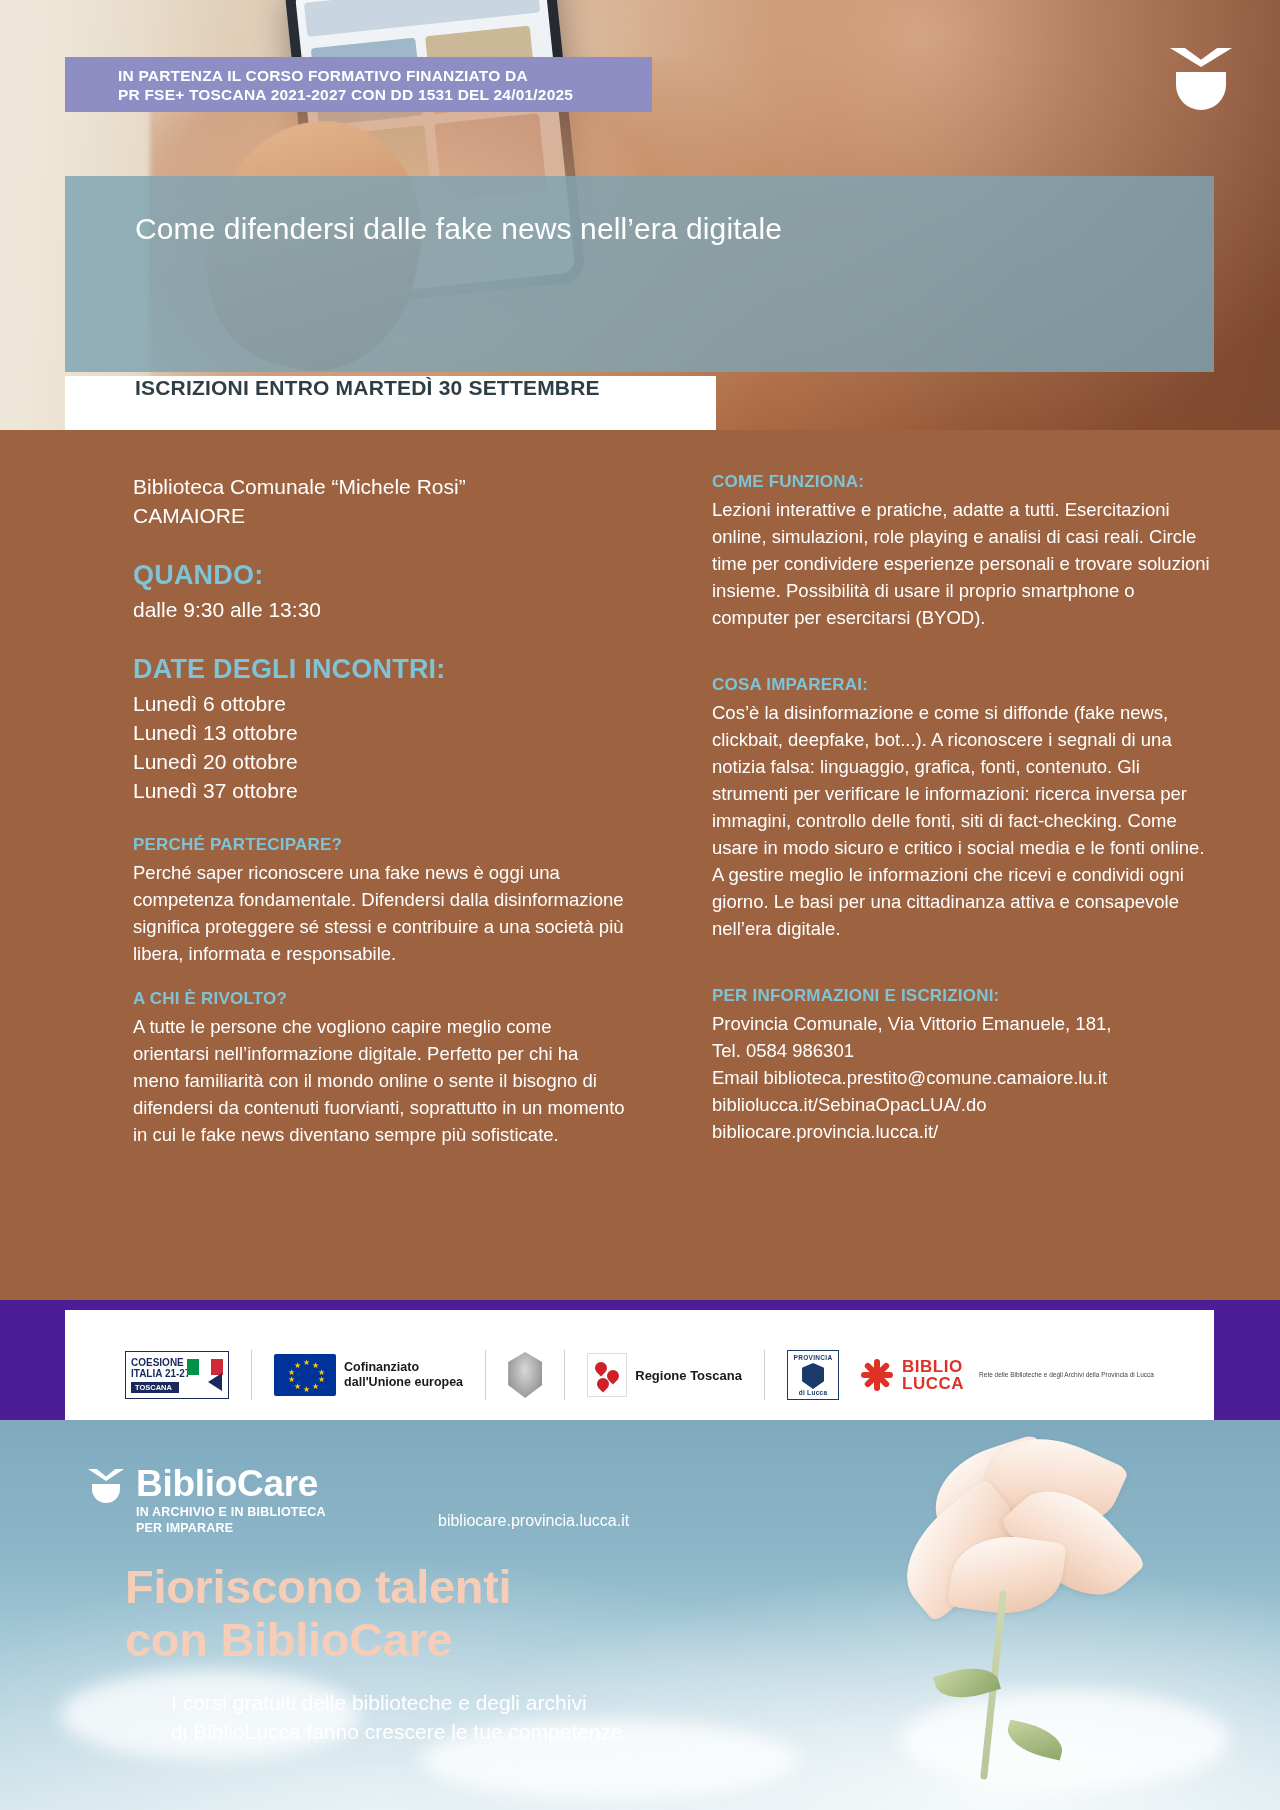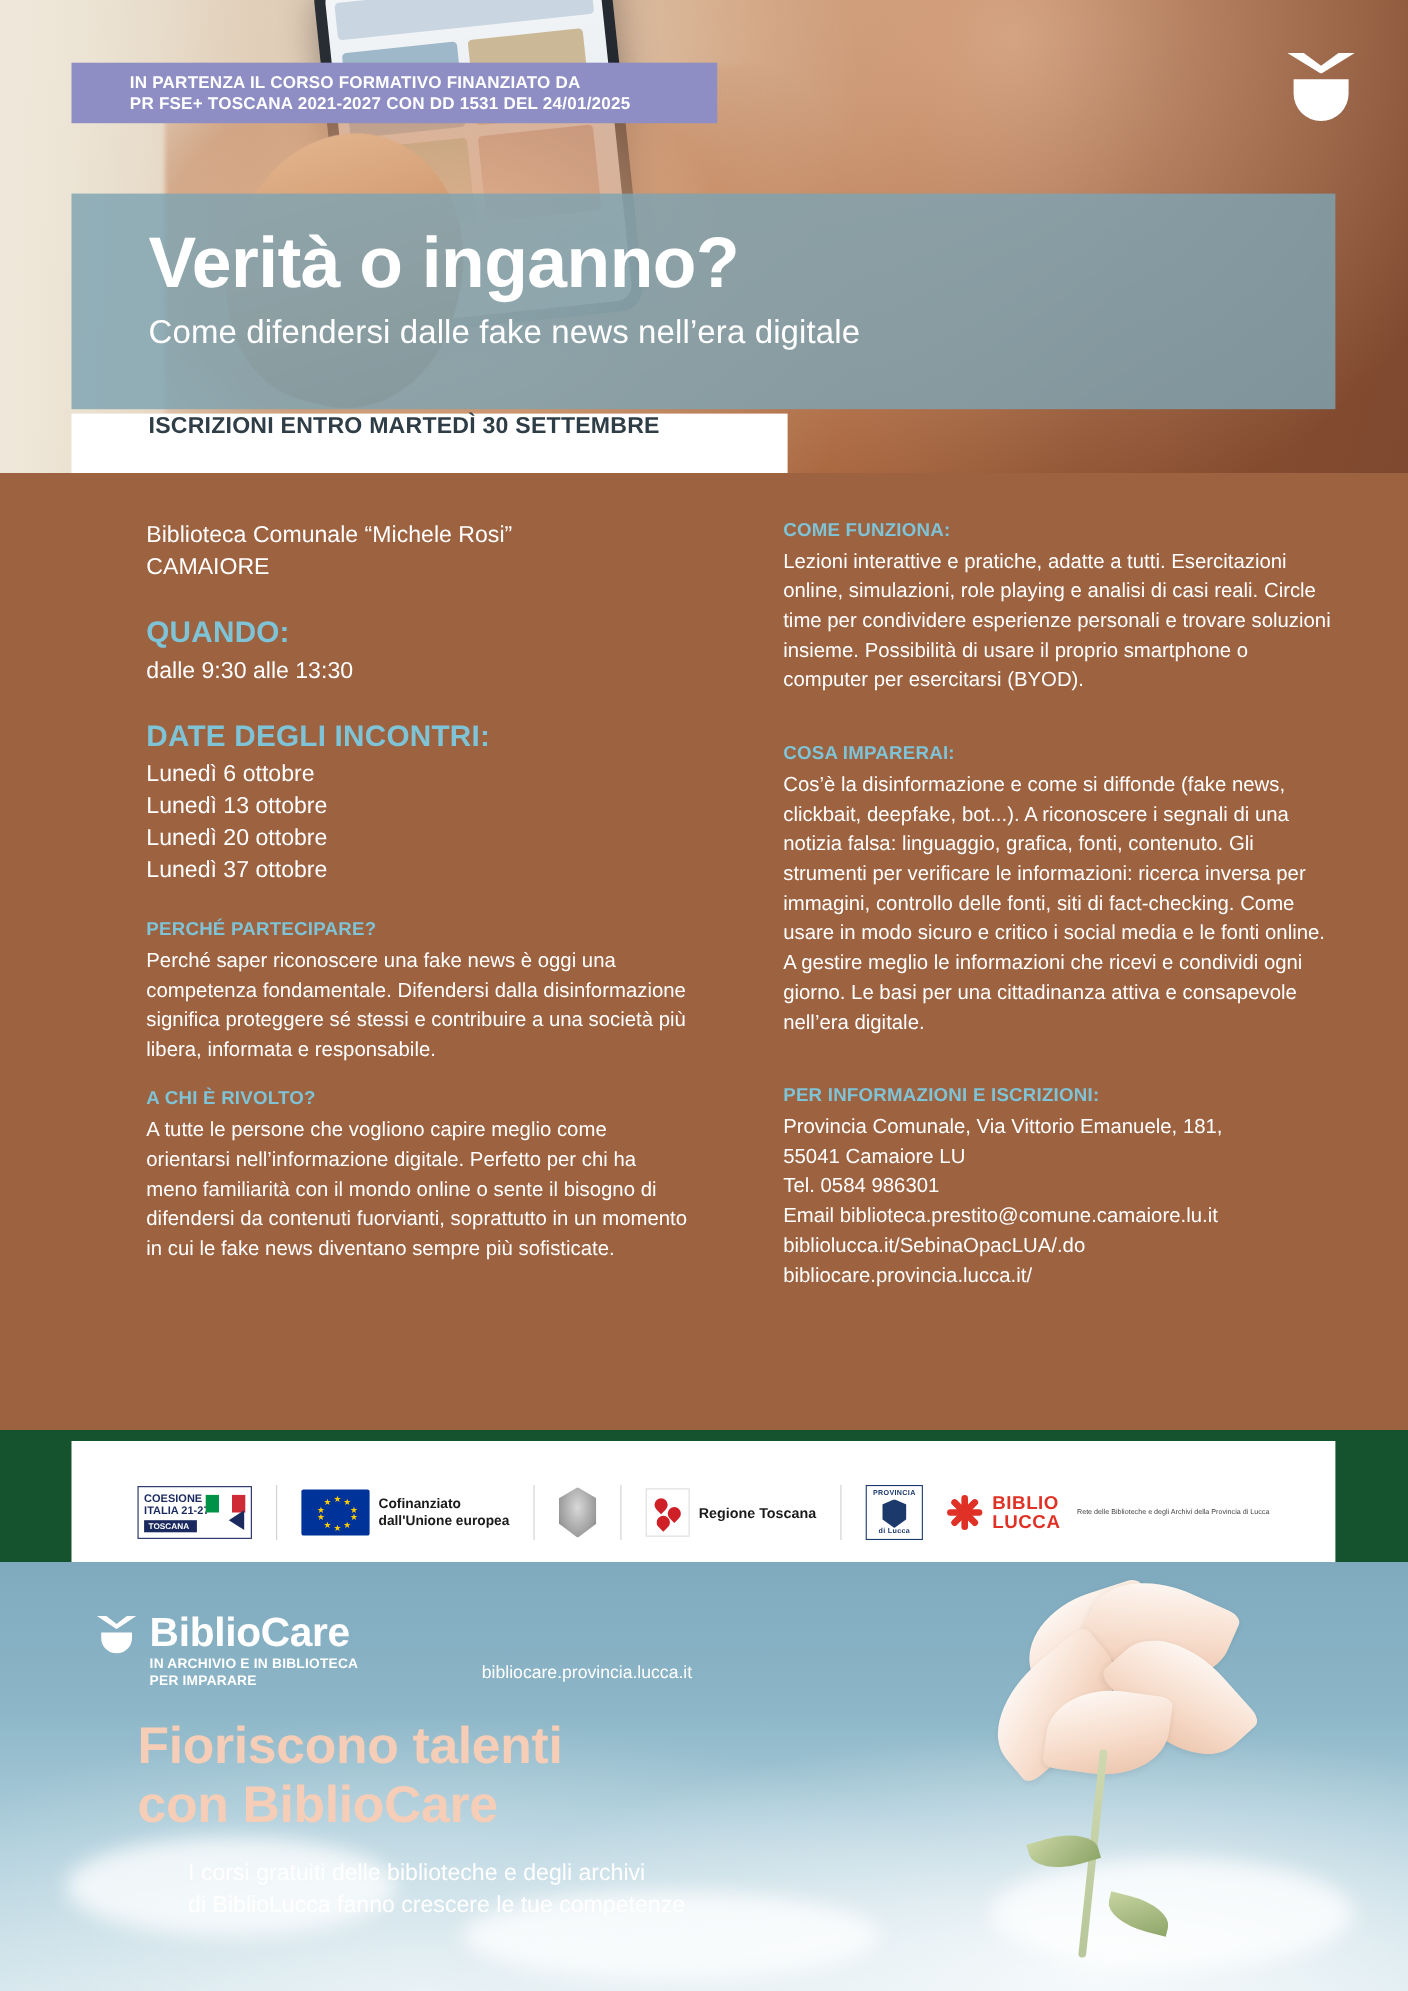--- a/index.html
+++ b/index.html
@@ -8,21 +8,21 @@
     height: 1810px;
     font-family: "Liberation Sans", sans-serif;
     background: #fff;
   }
 
   .poster {
     position: relative;
     width: 1280px;
     height: 1810px;
     overflow: hidden;
-    background: #14532d;
+    background: #4c1d95;
   }
 
   
   .photo-top {
     position: absolute;
     left: 0; top: 0;
     width: 1280px; height: 430px;
     background:
       radial-gradient(circle at 38% 16%, rgba(255,255,255,0.30) 0%, rgba(255,255,255,0) 34%),
       radial-gradient(circle at 72% 8%, rgba(255,220,190,0.55) 0%, rgba(255,220,190,0) 45%),
@@ -361,21 +361,20 @@
     <div>IN PARTENZA IL CORSO FORMATIVO FINANZIATO DA</div>
     <div>PR FSE+ TOSCANA 2021-2027 CON DD 1531 DEL 24/01/2025</div>
   </div>
 
   <div class="mark">
     <div class="bar"></div>
     <div class="cup"></div>
   </div>
 
   <div class="title-band">
-    <h1>Verità o inganno?</h1>
     <h2>Come difendersi dalle fake news nell’era digitale</h2>
   </div>
 
   <div class="deadline">
     <span>ISCRIZIONI ENTRO MARTEDÌ 30 SETTEMBRE</span>
   </div>
 
   <div class="body-area"></div>
 
   <div class="col-left">
@@ -406,21 +405,20 @@
     <div class="h-small">COME FUNZIONA:</div>
     <div class="p-small">Lezioni interattive e pratiche, adatte a tutti. Esercitazioni online, simulazioni, role playing e analisi di casi reali. Circle time per condividere esperienze personali e trovare soluzioni insieme. Possibilità di usare il proprio smartphone o computer per esercitarsi (BYOD).</div>
 
     <div class="gap-xl"></div>
     <div class="h-small">COSA IMPARERAI:</div>
     <div class="p-small">Cos’è la disinformazione e come si diffonde (fake news, clickbait, deepfake, bot...). A riconoscere i segnali di una notizia falsa: linguaggio, grafica, fonti, contenuto. Gli strumenti per verificare le informazioni: ricerca inversa per immagini, controllo delle fonti, siti di fact-checking. Come usare in modo sicuro e critico i social media e le fonti online. A gestire meglio le informazioni che ricevi e condividi ogni giorno. Le basi per una cittadinanza attiva e consapevole nell’era digitale.</div>
 
     <div class="gap-xl"></div>
     <div class="h-small">PER INFORMAZIONI E ISCRIZIONI:</div>
     <div class="p-small">Provincia Comunale, Via Vittorio Emanuele, 181,</div>
-    <div class="p-small">55041 Camaiore LU</div>
     <div class="p-small">Tel. 0584 986301</div>
     <div class="p-small">Email biblioteca.prestito@comune.camaiore.lu.it</div>
     <div class="p-small">bibliolucca.it/SebinaOpacLUA/.do</div>
     <div class="p-small">bibliocare.provincia.lucca.it/</div>
   </div>
 
   <div class="logobar">
 
     <div class="logo-item">
       <div class="coesione">

